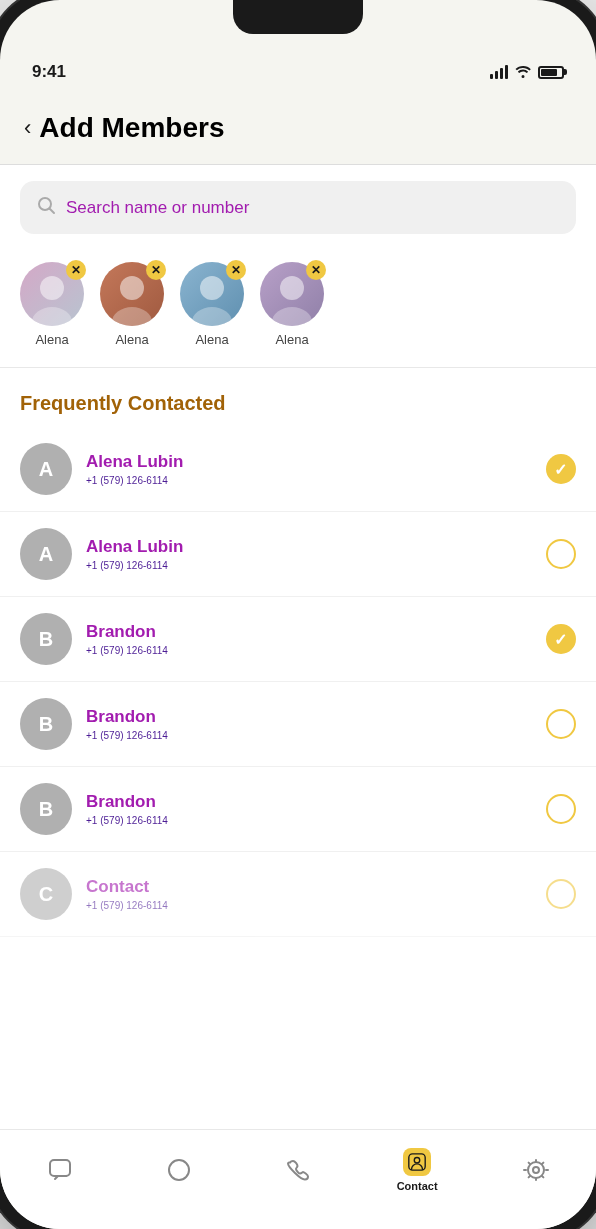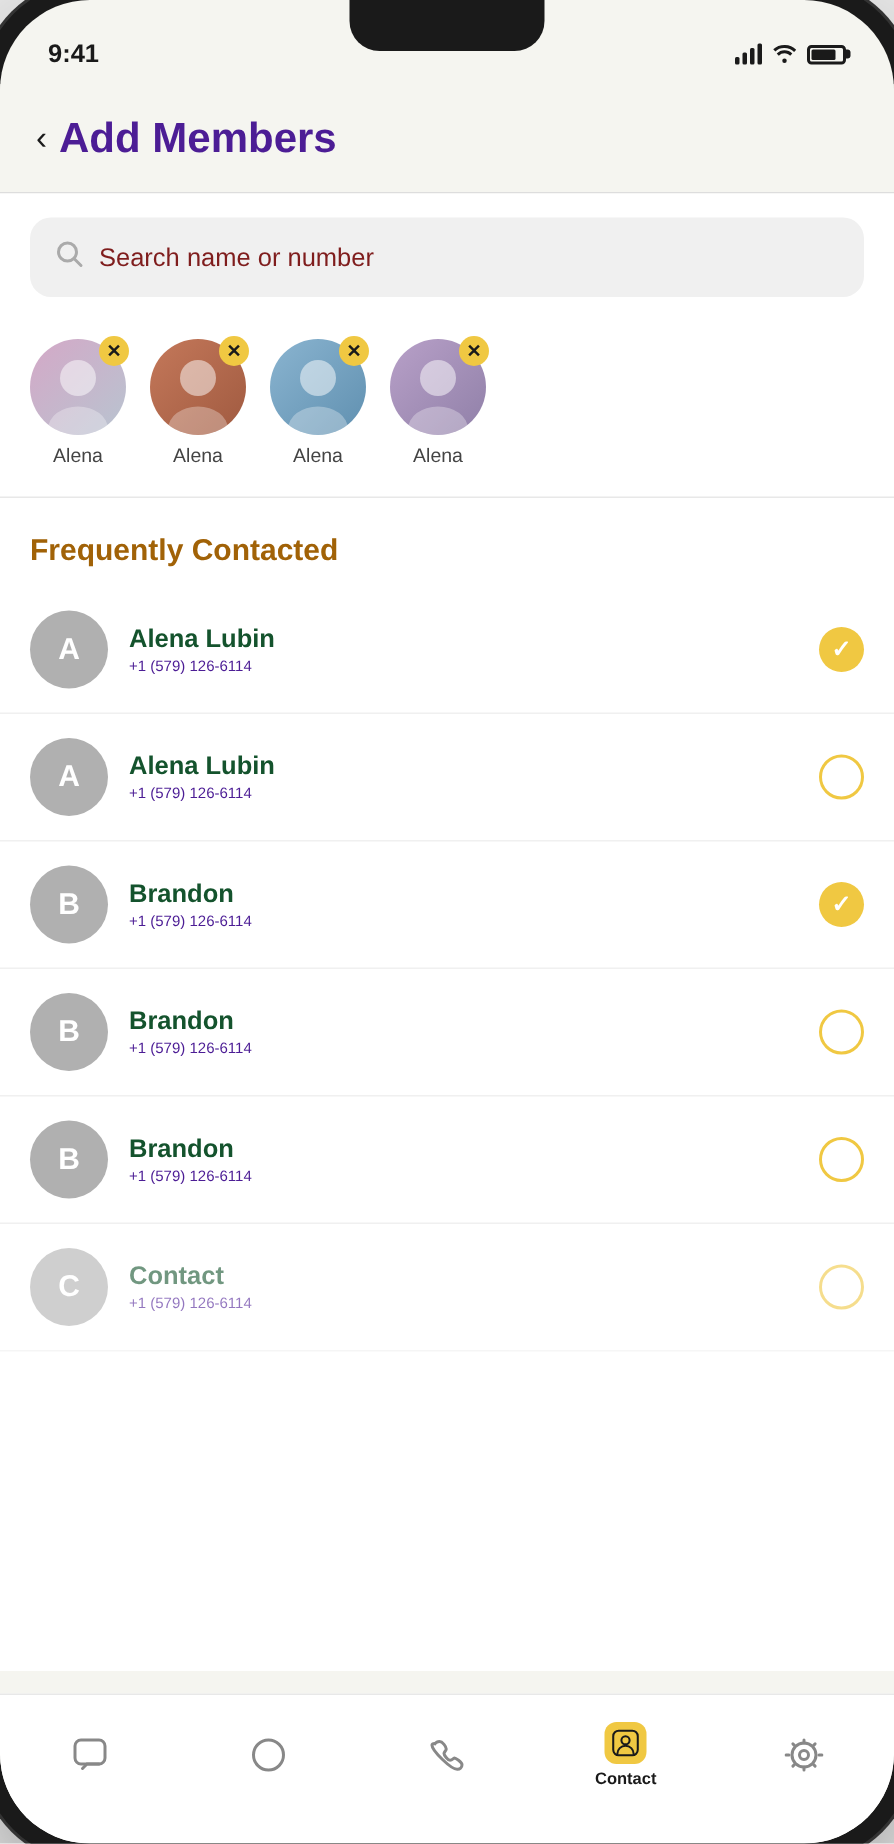--- a/index.html
+++ b/index.html
@@ -24,20 +24,21 @@
       box-shadow: 0 0 0 12px #1a1a1a, 0 0 0 14px #333, 0 30px 80px rgba(0,0,0,0.4);
     }
 
     
     .status-bar {
       display: flex;
       justify-content: space-between;
       align-items: center;
       padding: 16px 32px 0 32px;
       height: 56px;
+      margin-top: 36px;
     }
 
     .status-time {
       font-size: 17px;
       font-weight: 600;
       color: #1a1a1a;
     }
 
     .status-icons {
       display: flex;
@@ -129,21 +130,21 @@
       font-size: 22px;
       color: #1a1a1a;
       cursor: pointer;
       display: flex;
       align-items: center;
     }
 
     .header-title {
       font-size: 28px;
       font-weight: 700;
-      color: #4c1d95;
+      color: #000000;
     }
 
     .next-btn {
       background: #f0c842;
       color: #1a1a1a;
       border: none;
       border-radius: 30px;
       padding: 14px 32px;
       font-size: 18px;
       font-weight: 600;
@@ -172,21 +173,21 @@
       gap: 10px;
     }
 
     .search-icon-wrap {
       color: #aaa;
       font-size: 18px;
     }
 
     .search-placeholder {
       font-size: 17px;
-      color: #7f1d1d;
+      color: #a21caf;
     }
 
     
     .selected-contacts {
       display: flex;
       gap: 16px;
       padding: 12px 20px 16px 20px;
       background: #fff;
     }
 
@@ -271,21 +272,21 @@
       flex-shrink: 0;
     }
 
     .contact-info {
       flex: 1;
     }
 
     .contact-name {
       font-size: 17px;
       font-weight: 600;
-      color: #14532d;
+      color: #a21caf;
       margin-bottom: 3px;
     }
 
     .contact-phone {
       font-size: 10px;
       color: #4c1d95;
     }
 
     .contact-select {
       width: 30px;

